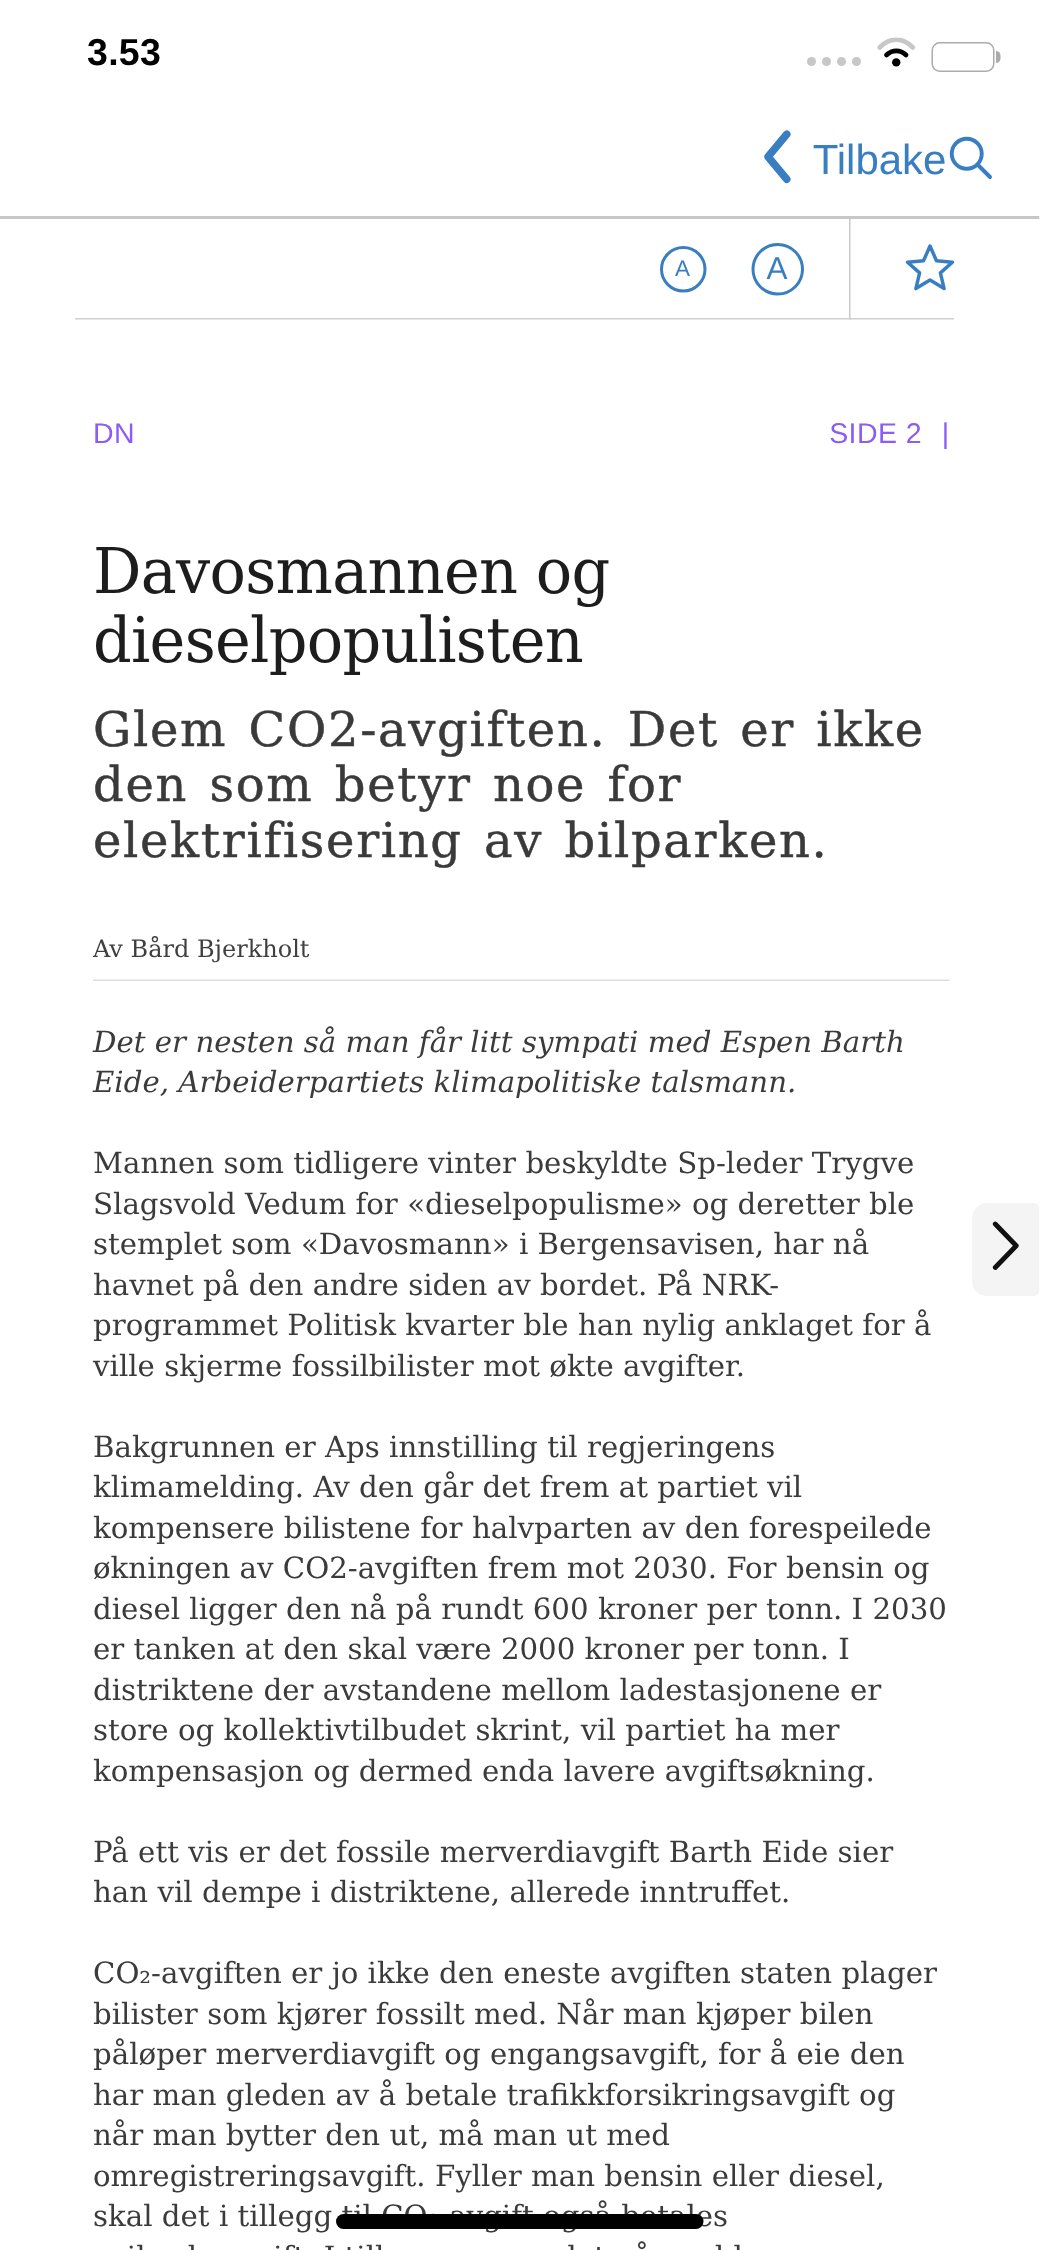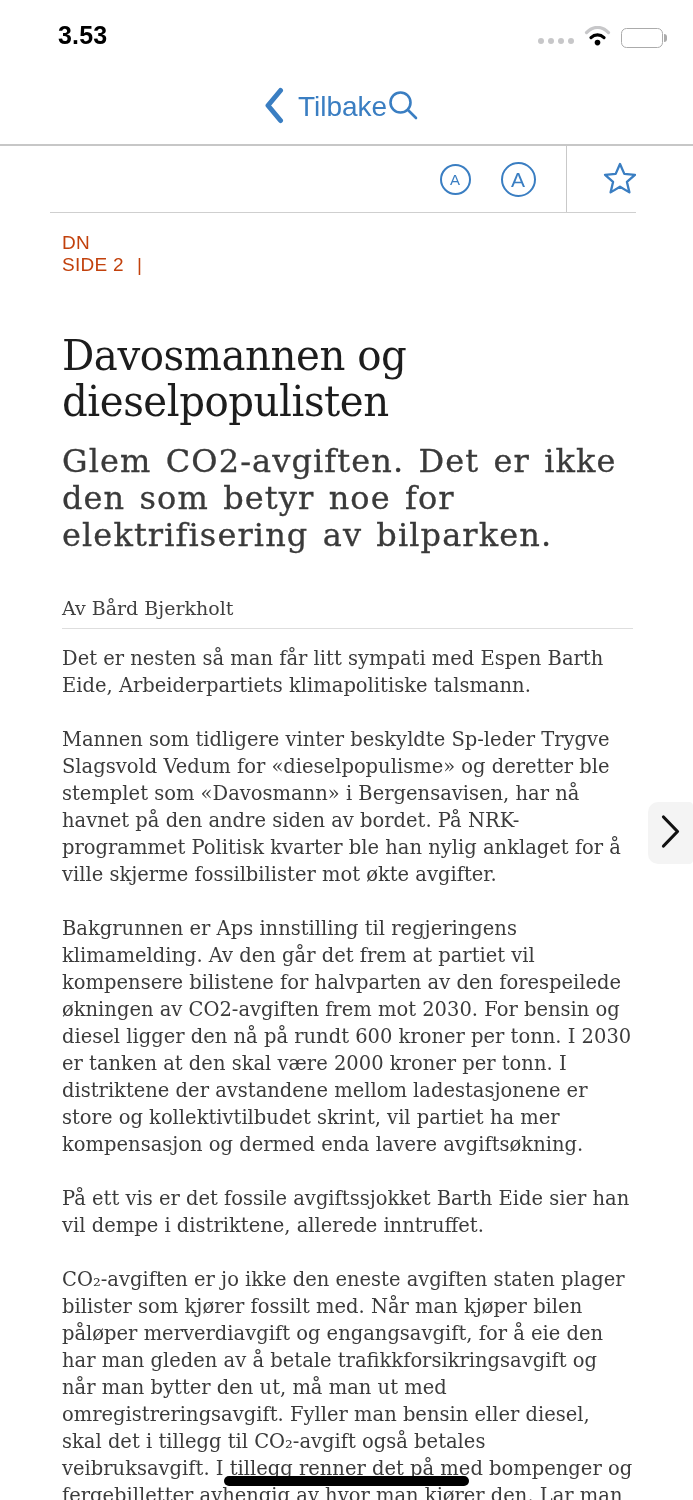--- a/index.html
+++ b/index.html
@@ -29,21 +29,21 @@
     border: 1.5px solid #ababab; border-radius: 5.5px;
     padding: 2px;
   }
   .battery-fill { width: 100%; height: 100%; background: #000; border-radius: 2.5px; }
   .battery-nub { width: 3px; height: 8px; background: #ababab; border-radius: 0 3px 3px 0; margin-left: 1.5px; }
 
   
   .nav-bar {
     margin-top: 32px; height: 50px;
     padding: 0 30px 0 20px;
-    display: flex; justify-content: center; align-items: center;
+    display: flex; justify-content: flex-end; align-items: center;
   }
   .back-button { display: flex; align-items: center; gap: 14px; cursor: pointer; }
   .back-label { font-size: 28px; color: #3a7ec2; }
   .nav-divider { height: 2px; background: #c7c7c7; margin-top: 12px; }
 
   
   .toolbar { position: relative; height: 67px; }
   .toolbar-group {
     position: absolute; right: 50px; top: 0; bottom: 0;
     display: flex; align-items: center; gap: 30px;
@@ -60,23 +60,23 @@
   .vertical-divider { width: 1.5px; align-self: stretch; background: #c9c9c9; }
   .favorite-button { background: none; border: none; padding: 0 4px; cursor: pointer; }
   .toolbar-underline { position: absolute; left: 50px; right: 57px; bottom: 0; height: 1.5px; background: #cfcfcf; }
 
   
   .content { padding: 0 60px 0 62px; }
 
   .article-header {
     margin-top: 19px;
     display: flex; justify-content: space-between; align-items: baseline;
-    color: #c2410c; font-size: 19px; letter-spacing: 0.3px; flex-direction: column;
-  }
-  .page-info { display: flex; gap: 13px; }
+    color: #8b5cf6; font-size: 19px; letter-spacing: 0.3px;
+  }
+  .page-info { display: flex; gap: 13px; margin-top: 47px; }
 
   .article-title {
     margin: 57px 0 0 0;
     font-family: "DejaVu Serif", serif;
     font-weight: 400;
     font-size: 42px; line-height: 46px;
     color: #1d1d1d;
     letter-spacing: -0.5px;
     transform: scaleX(0.96); transform-origin: left top;
   }
@@ -84,33 +84,33 @@
     margin: 18px 0 0 0;
     font-family: "DejaVu Serif", serif;
     font-size: 32px; line-height: 37px;
     color: #3a3a3a;
     letter-spacing: 1.1px; word-spacing: 3px;
     -webkit-text-stroke: 0.3px #3a3a3a;
   }
   .byline {
     margin-top: 40px;
     font-family: "DejaVu Serif", serif;
-    font-size: 19px; line-height: 28px;
+    font-size: 16px; line-height: 28px;
     color: #3f3f3f;
     padding-bottom: 6px;
     border-bottom: 1.5px solid #dedede;
   }
   .body-text { hyphens: auto; }
   .body-text p {
     font-family: "DejaVu Serif", serif;
     font-size: 19.5px; line-height: 27px;
     color: #3b3b3b;
     margin: 0 0 27px 0;
   }
-  .body-text p:first-child { margin-top: 16px; }
+  .body-text p:first-child { margin-top: 27px; font-style: italic; }
 
   
   .next-page-button {
     position: absolute; right: 0; top: 802px;
     width: 45px; height: 62px;
     background: #f4f4f4; border-radius: 10px 4px 4px 10px;
     display: flex; align-items: center; justify-content: center;
     cursor: pointer;
   }
   .home-indicator {
@@ -198,21 +198,21 @@
   <h1 class="article-title">Davosmannen og dieselpopulisten</h1>
 
   <p class="article-lead">Glem CO2-avgiften. Det er ikke den som betyr noe for elektrifisering av bilparken.</p>
 
   <div class="byline">Av Bård Bjerkholt</div>
 
   <div class="body-text">
     <p>Det er nesten så man får litt sympati med Espen Barth Eide, Arbeiderpartiets klimapolitiske talsmann.</p>
     <p>Mannen som tidligere vinter beskyldte Sp-leder Trygve Slagsvold Vedum for «dieselpopulisme» og deretter ble stemplet som «Davosmann» i Bergensavisen, har nå havnet på den andre siden av bordet. På NRK-programmet Politisk kvarter ble han nylig anklaget for å ville skjerme fossilbilister mot økte avgifter.</p>
     <p>Bakgrunnen er Aps innstilling til regjeringens klimamelding. Av den går det frem at partiet vil kompensere bilistene for halvparten av den forespeilede økningen av CO2-avgiften frem mot 2030. For bensin og diesel ligger den nå på rundt 600 kroner per tonn. I 2030 er tanken at den skal være 2000 kroner per tonn. I distriktene der avstandene mellom ladestasjonene er store og kollektivtilbudet skrint, vil partiet ha mer kompensasjon og dermed enda lavere avgiftsøkning.</p>
-    <p>På ett vis er det fossile avgiftssjokket Barth Eide sier han vil dempe i distriktene, allerede inntruffet.</p>
+    <p>På ett vis er det fossile merverdiavgift Barth Eide sier han vil dempe i distriktene, allerede inntruffet.</p>
     <p>CO₂-avgiften er jo ikke den eneste avgiften staten plager bilister som kjører fossilt med. Når man kjøper bilen påløper merverdiavgift og engangsavgift, for å eie den har man gleden av å betale trafikkforsikringsavgift og når man bytter den ut, må man ut med omregistreringsavgift. Fyller man bensin eller diesel, skal det i tillegg til CO₂-avgift også betales veibruksavgift. I tillegg renner det på med bompenger og fergebilletter avhengig av hvor man kjører den. Lar man den bare stå der, skal det i hvert fall i de store byene betales for beboer- eller boligsoneparkering.</p>
   </div>
 </div>
 
 <div class="next-page-button">
   <span>
     <svg width="23" height="35" viewBox="0 0 23 35">
       <path d="M4.5 3 L18.5 17.5 L4.5 32" stroke="#111" stroke-width="3.2" fill="none" stroke-linecap="round" stroke-linejoin="round"></path>
     </svg>
   </span>

